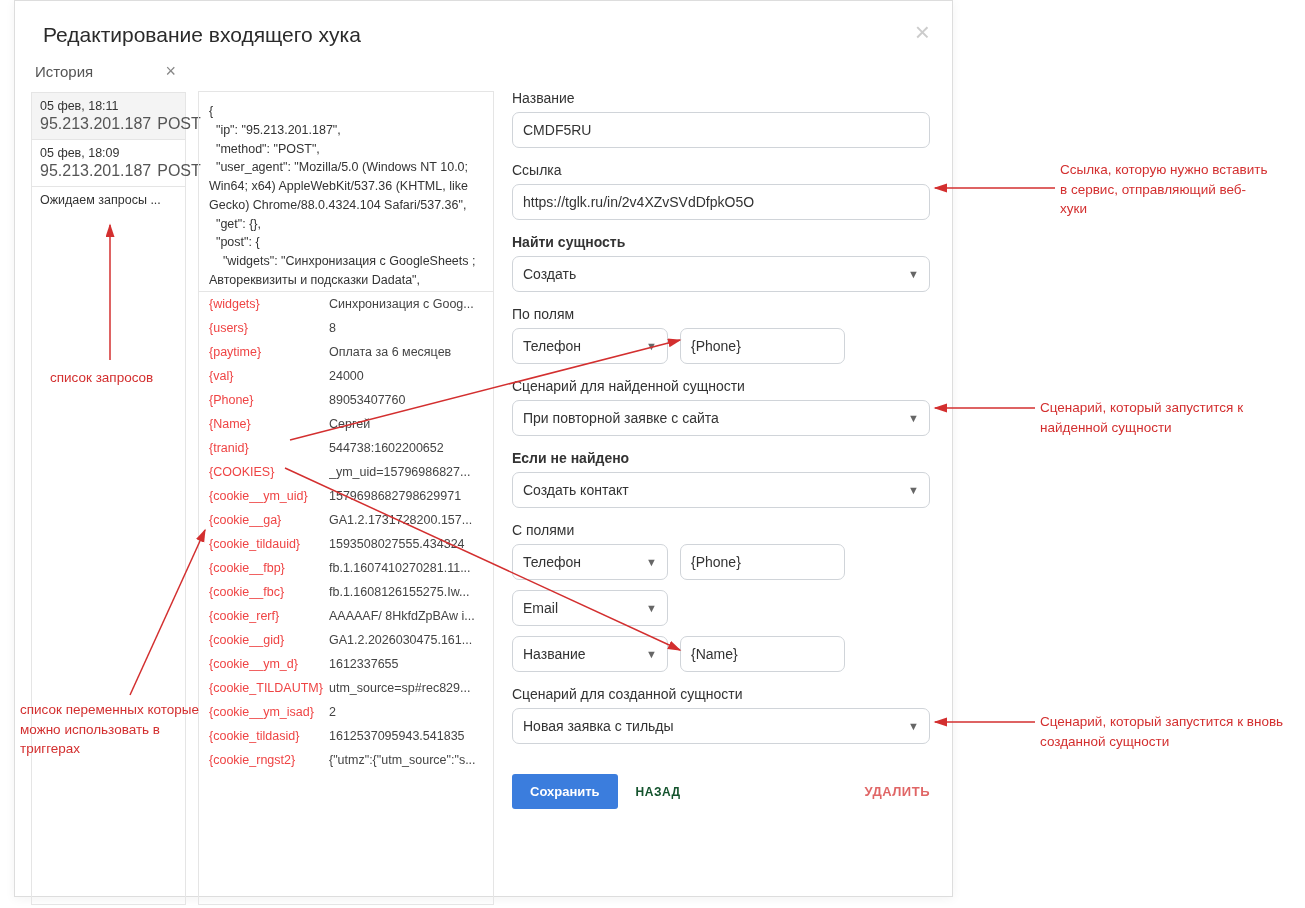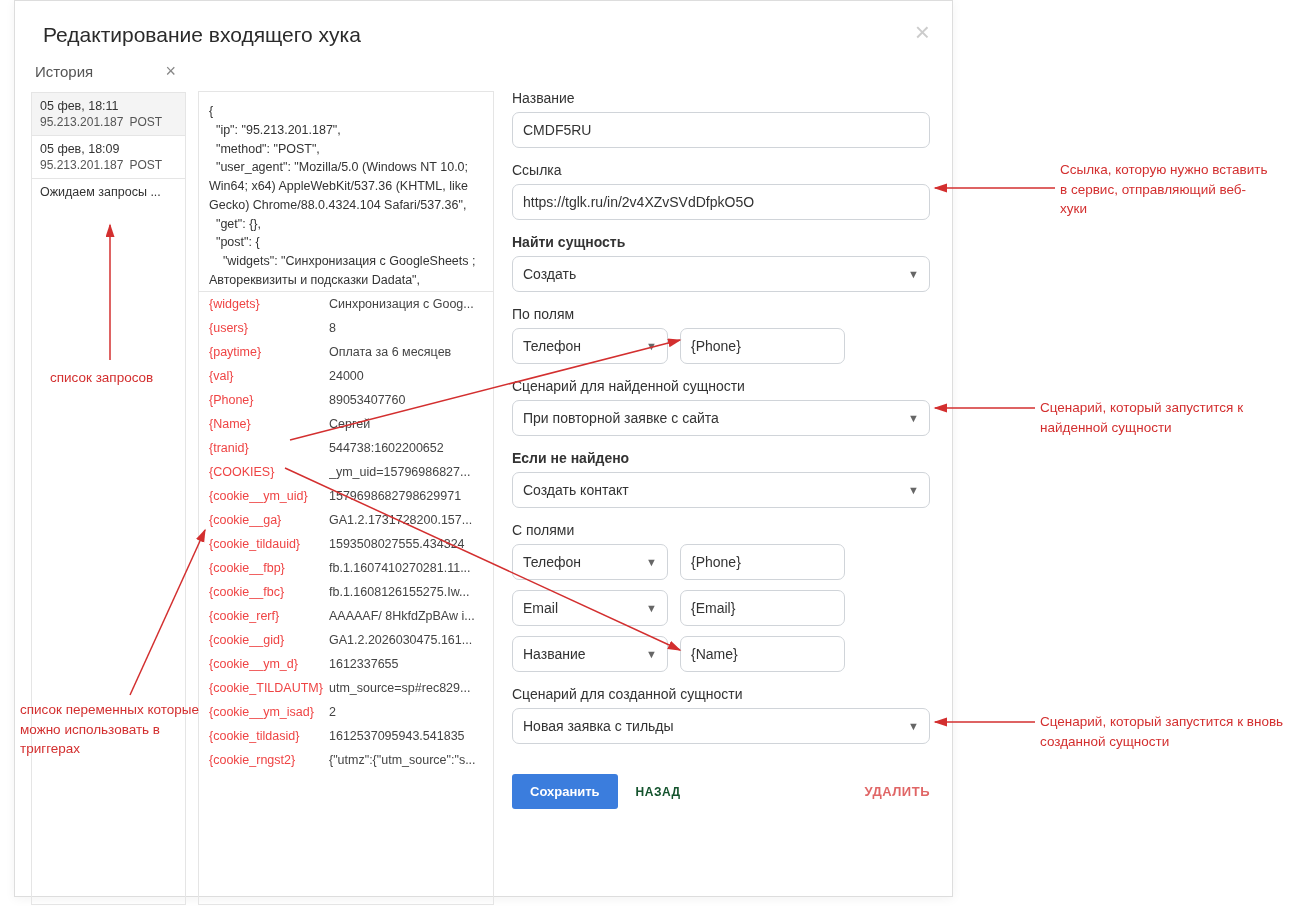--- a/index.html
+++ b/index.html
@@ -70,21 +70,21 @@
     padding: 0 4px;
   }
   .hist-item {
     border-bottom: 1px solid #e5e5e5;
     padding: 6px 8px;
     font-size: 12.5px;
     color: #333;
     cursor: pointer;
   }
   .hist-item.selected { background: #f4f4f4; }
-  .hist-line2 { color: #555; font-size: 12px; margin-top: 2px; }
+  .hist-line2 { color: #555; font-size: 16px; margin-top: 2px; text-align: center; }
   .hist-method { margin-left: 6px; }
   .hist-wait {
     padding: 6px 8px;
     color: #333;
     font-size: 12.5px;
   }
   
   .col-vars {
     width: 296px;
     flex-shrink: 0;
@@ -396,21 +396,20 @@
             </div>
             <div class="txt-wrap"><input class="ctrl" value="{Phone}" style=""></div>
           </div>
           <div class="row-combo">
             <div class="sel-wrap">
               <div class="ctrl select">
                 <span>Email</span>
                 <span class="chev">▼</span>
               </div>
             </div>
-            <div class="txt-wrap"><input class="ctrl" value="{Email}" style=""></div>
           </div>
           <div class="row-combo">
             <div class="sel-wrap">
               <div class="ctrl select">
                 <span>Название</span>
                 <span class="chev">▼</span>
               </div>
             </div>
             <div class="txt-wrap"><input class="ctrl" value="{Name}" style=""></div>
           </div>

